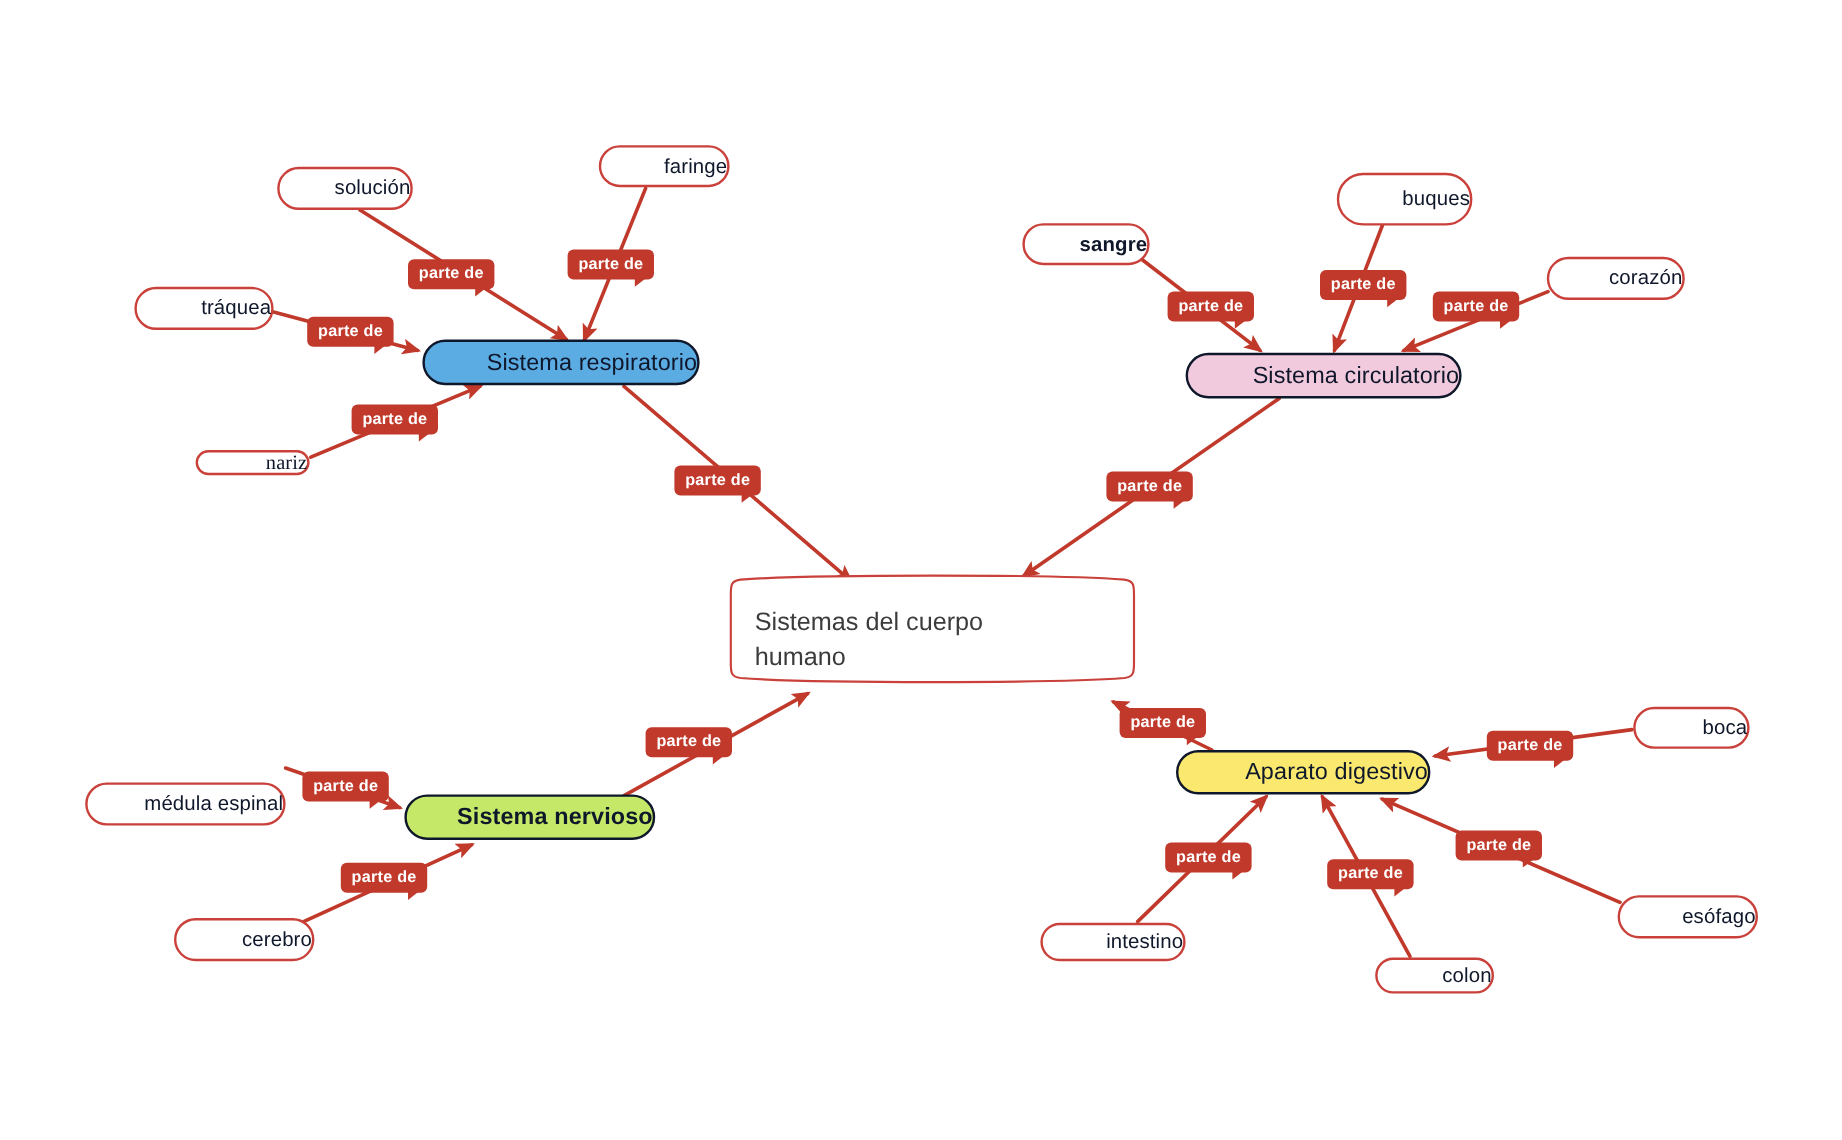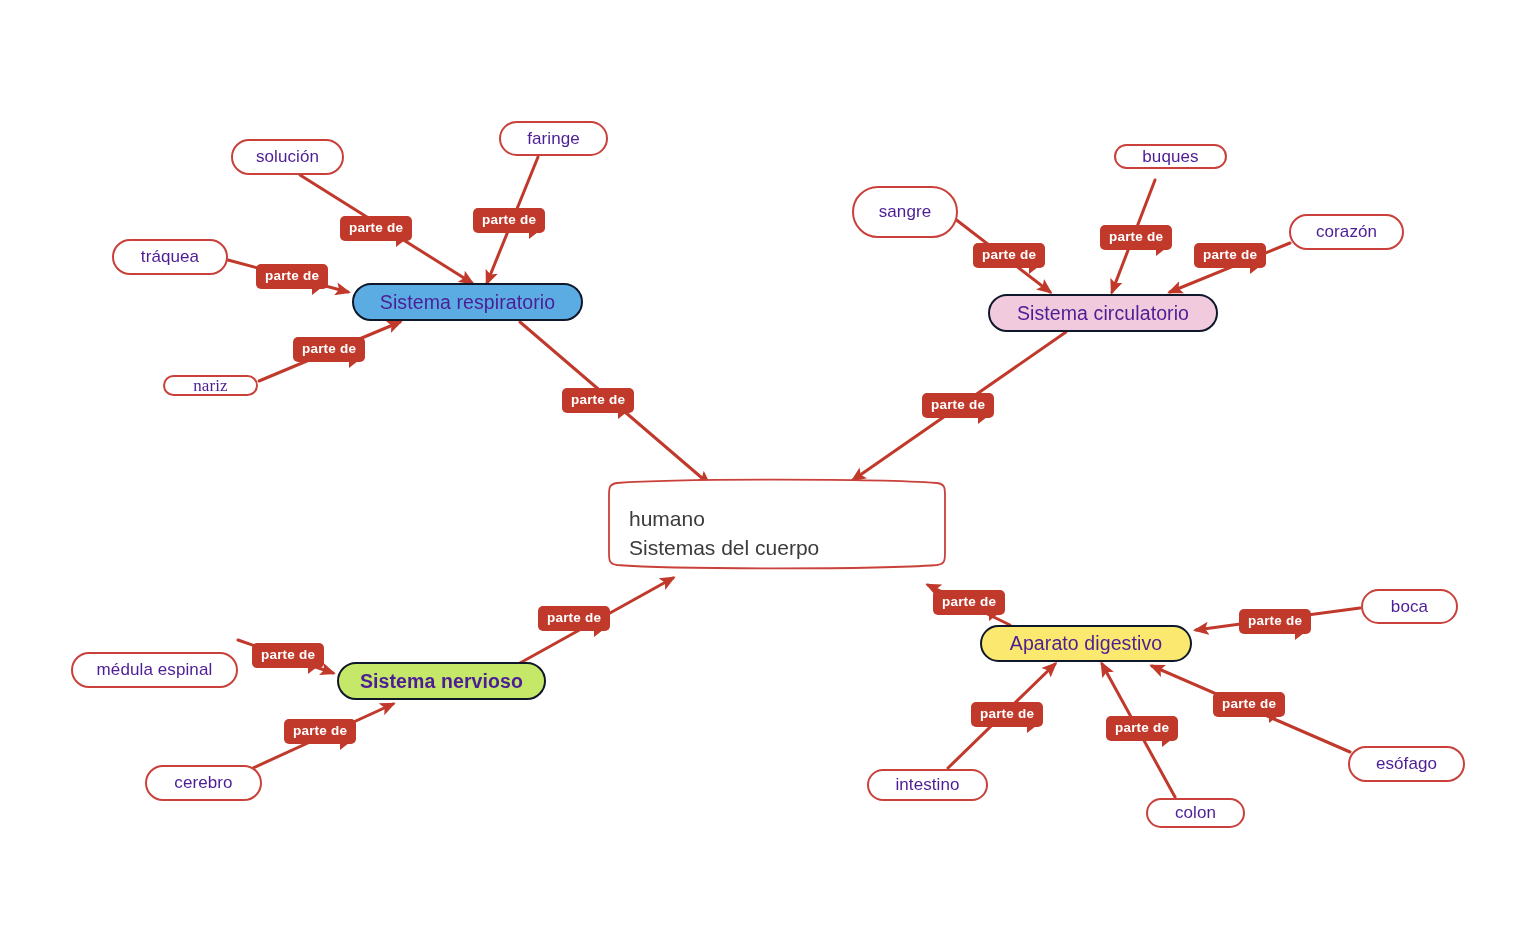--- a/index.html
+++ b/index.html
@@ -24,23 +24,23 @@
     left: 0;
     top: 0;
     width: 1535px;
     height: 950px;
   }
   .node {
     position: absolute;
     box-sizing: border-box;
     display: flex;
     align-items: center;
-    justify-content: center;
+    justify-content: flex-end;
     text-align: center;
-    color: #4c1d95;
+    color: #0f172a;
     white-space: nowrap;
   }
   .leaf {
     border: 2.5px solid #c9413a;
     background: #ffffff;
     border-radius: 999px;
     font-size: 17px;
     letter-spacing: 0.1px;
   }
   .system {
@@ -125,22 +125,22 @@
                C 2,10 2,6 10,5
                C 70,0.5 270,0.5 330,5
                C 338,6 338,10 338,18
                L 338,74
                C 338,82 338,86 330,87
                C 270,91.5 70,91.5 10,87
                C 2,86 2,82 2,74
                Z" fill="#ffffff" stroke="#c9413a" stroke-width="1.8"></path>
     </svg>
     <div class="central-text">
+      <div>Sistemas del cuerpo</div>
       <div>humano</div>
-      <div>Sistemas del cuerpo</div>
     </div>
   </div>
 
   <div id="system-nodes">
       <div class="node system" style="left: 352px; top: 283px; width: 231px; height: 38px; background: rgb(92, 172, 228);">
         <span>Sistema respiratorio</span>
       </div>
       <div class="node system" style="left: 988px; top: 294px; width: 230px; height: 38px; background: rgb(242, 202, 221);">
         <span>Sistema circulatorio</span>
       </div>
@@ -157,24 +157,24 @@
       </div>
       <div class="node leaf" style="left: 499px; top: 121px; width: 109px; height: 35px;">
         <span>faringe</span>
       </div>
       <div class="node leaf" style="left: 112px; top: 239px; width: 116px; height: 36px;">
         <span>tráquea</span>
       </div>
       <div class="node leaf" style="left: 163px; top: 375px; width: 95px; height: 21px; font-family: Liberation Serif, serif;">
         <span>nariz</span>
       </div>
-      <div class="node leaf" style="left: 852px; top: 186px; width: 106px; height: 52px;">
+      <div class="node leaf" style="left: 852px; top: 186px; width: 106px; height: 35px; font-weight: bold;">
         <span>sangre</span>
       </div>
-      <div class="node leaf" style="left: 1114px; top: 144px; width: 113px; height: 25px;">
+      <div class="node leaf" style="left: 1114px; top: 144px; width: 113px; height: 44px;">
         <span>buques</span>
       </div>
       <div class="node leaf" style="left: 1289px; top: 214px; width: 115px; height: 36px;">
         <span>corazón</span>
       </div>
       <div class="node leaf" style="left: 71px; top: 652px; width: 167px; height: 36px;">
         <span>médula espinal</span>
       </div>
       <div class="node leaf" style="left: 145px; top: 765px; width: 117px; height: 36px;">
         <span>cerebro</span>

